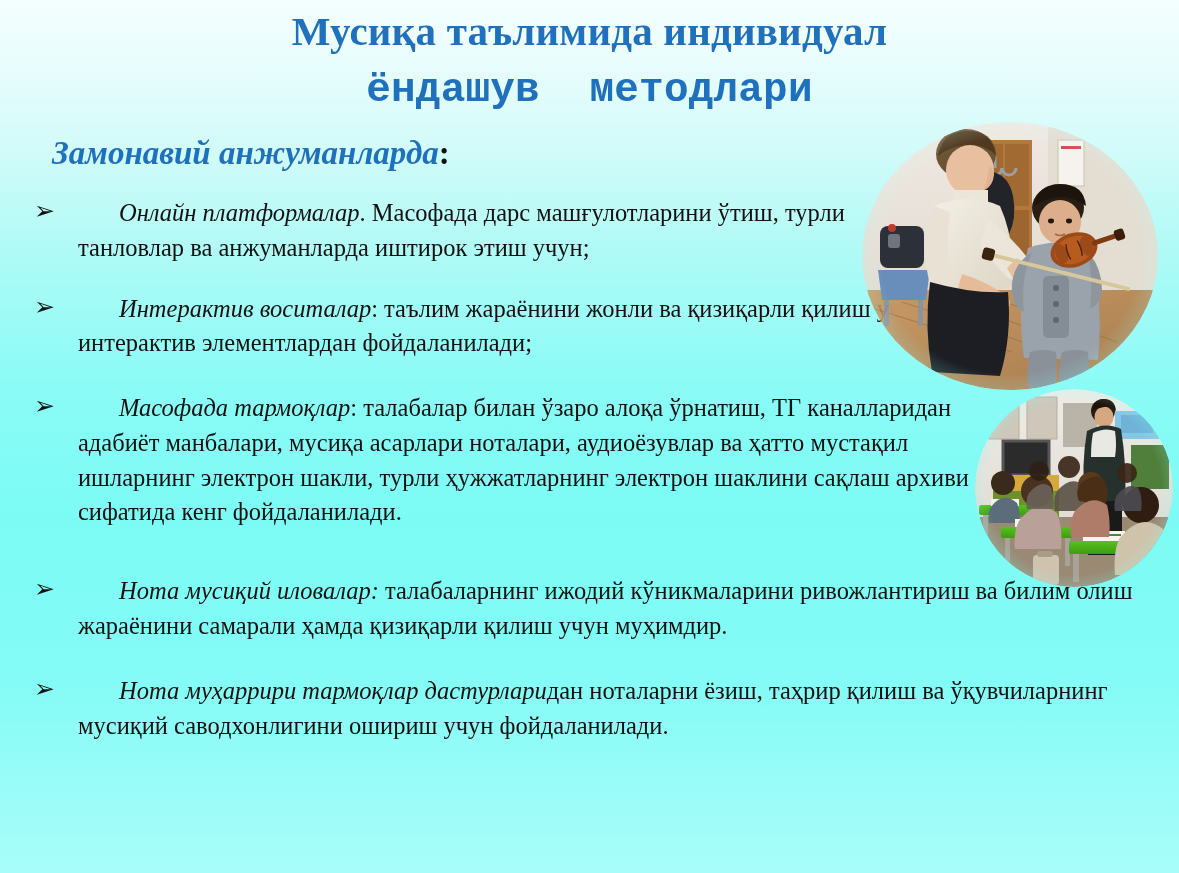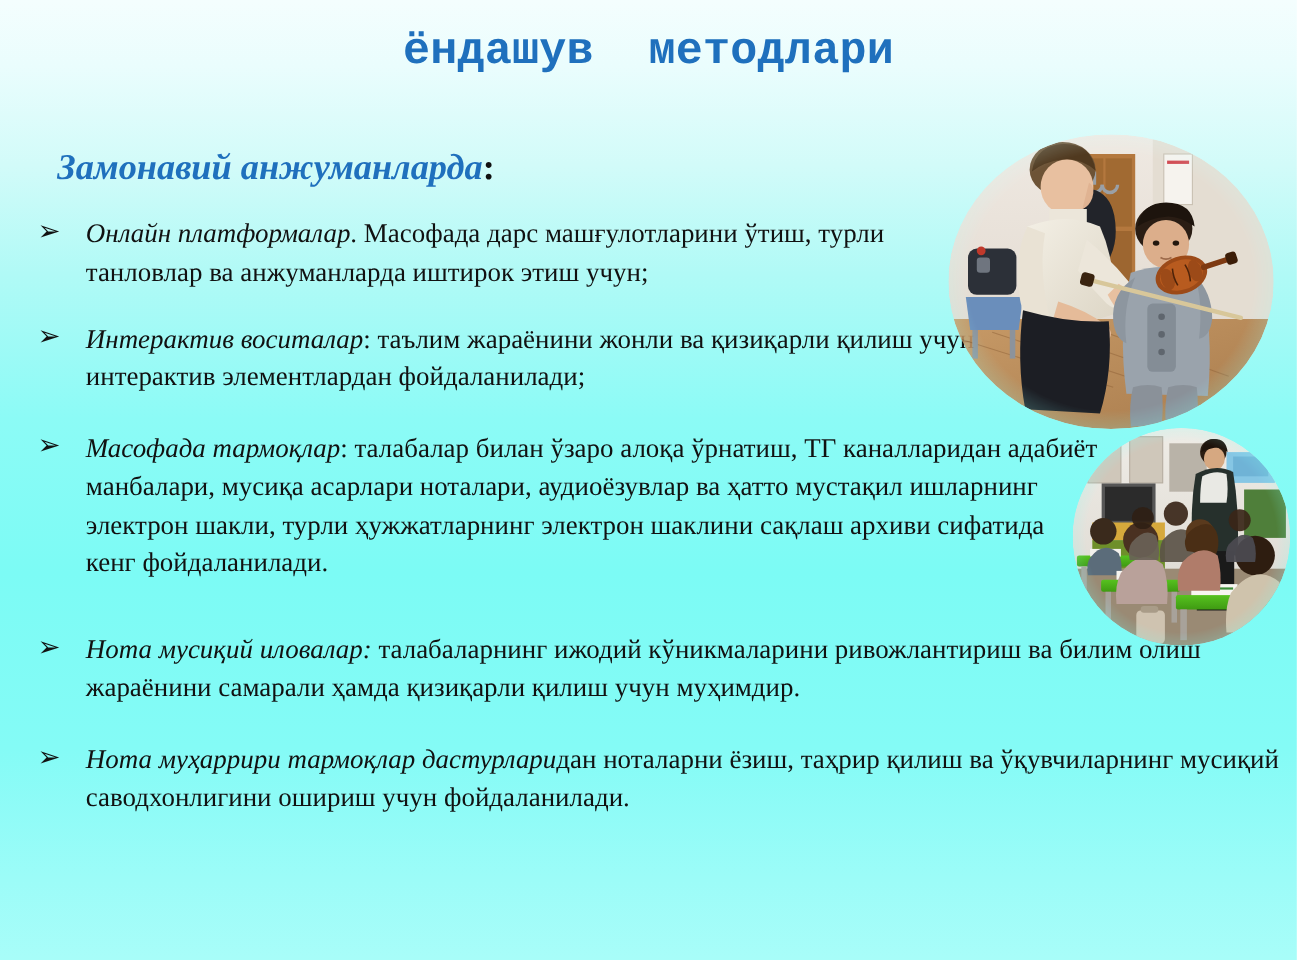--- a/index.html
+++ b/index.html
@@ -93,20 +93,21 @@
     width: 30px;
     height: 28px;
     line-height: 28px;
     font-size: 25px;
     color: #111111;
     text-align: left;
     user-select: none;
   }
   .lead {
     font-style: italic;
+    margin-left: 41px;
   }
   .bullet-text {
     display: inline;
   }
 
   
   #bullet-0 { width: 790px; margin-bottom: 26px; }
   #bullet-1 { width: 920px; margin-bottom: 30px; }
   #bullet-2 { width: 920px; margin-bottom: 44px; }
   #bullet-3 { width: 1110px; margin-bottom: 30px; }
@@ -143,20 +144,21 @@
     height: 198px;
   }
   .photo svg { display: block; width: 100%; height: 100%; }
 </style>
 </head>
 <body>
 
 <div id="slide">
 
   <div id="title-block">
+    <span class="title-line" id="title-line-1">Мусиқа таълимида индивидуал</span>
     <span class="title-line" id="title-line-2">ёндашув  методлари</span>
   </div>
 
   <div id="subtitle"><span>Замонавий анжуманларда</span><span class="punct">:</span></div>
 
   <div id="bullets">
 
     <div class="bullet" id="bullet-0">
       <span class="bullet-marker">➢</span><span class="bullet-text"><span class="lead">Онлайн платформалар</span><span>. Масофада дарс машғулотларини ўтиш, турли танловлар ва анжуманларда иштирок этиш учун;</span></span>
     </div>

